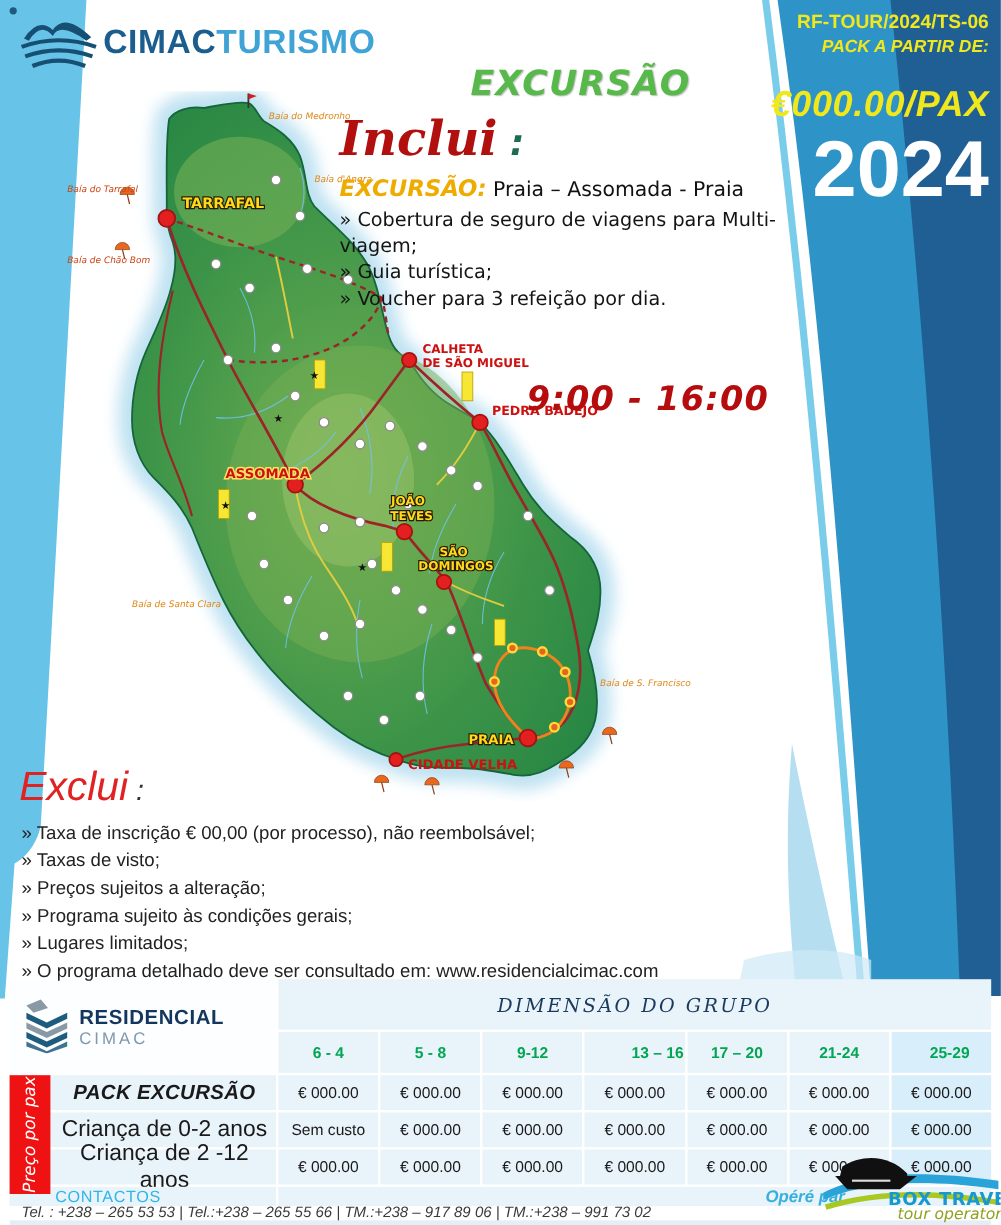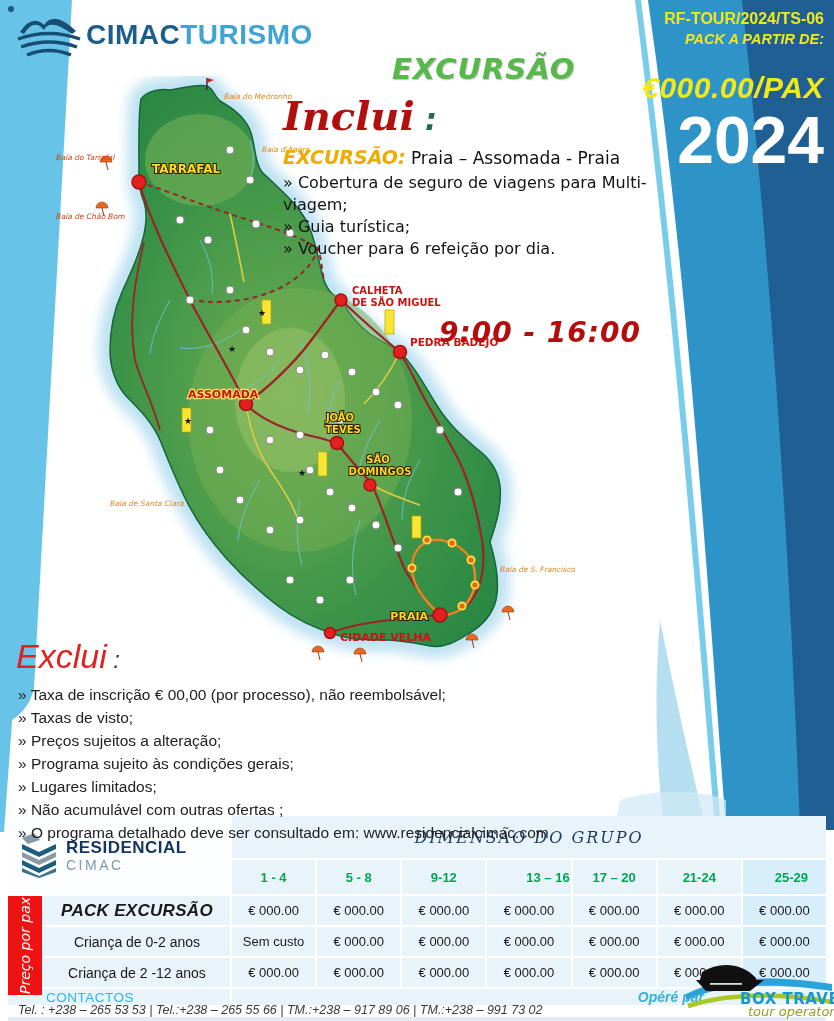--- a/index.html
+++ b/index.html
@@ -62,21 +62,21 @@
      grid-template-rows:42px 34px 29px 29px 29px 16px;gap:2px;}
   .cell{background:#e9f3fa;display:flex;align-items:center;justify-content:center;
      font-size:13px;color:#1a1a1a;}
   .cell.lastcol{background:#d9eefb;}
   .logo-cell{grid-column:1;grid-row:1/3;background:#fdfeff;justify-content:flex-start;padding-left:12px;}
   .group-cell{grid-column:2/9;grid-row:1;font-family:"DejaVu Serif",serif;font-style:italic;
      font-size:16px;letter-spacing:2px;color:#1a3a5c;}
   .hcell{font-weight:bold;color:#00a651;font-size:13px;}
   .rlabel{padding-left:36px;}
   .rlabel.pack{font-weight:bold;font-style:italic;font-size:17px;letter-spacing:.3px;}
-  .rlabel.child{font-size:14px;}
+  .rlabel.child{font-size:19px;text-align:center;}
   .contacts-cell{grid-column:1;grid-row:6;justify-content:flex-start;padding-left:38px;
      color:#2fb6ea;font-size:13.5px;letter-spacing:.5px;}
   .opere-cell{grid-column:2/9;grid-row:6;justify-content:flex-end;padding-right:122px;
      color:#35b0dc;font-style:italic;font-size:14px;font-weight:bold;}
 
   #resid-logo{display:flex;align-items:center;}
   #resid-logo .txt{margin-left:6px;line-height:1;}
   #resid-logo .l1{font-size:17px;font-weight:bold;color:#12365e;letter-spacing:.5px;}
   #resid-logo .l2{font-size:14px;color:#7e99ad;letter-spacing:2.5px;margin-top:2px;}
 
@@ -303,35 +303,34 @@
   <text x="110" y="506" class="bay">Baía de Santa Clara</text>
   <text x="500" y="572" class="bay">Baía de S. Francisco</text>
 </svg>
 
 <div id="inclui" class="abs">
   <div class="head"><span>Inclui</span><span class="colon"> :</span></div>
   <div class="route"><span class="lbl">EXCURSÃO:</span><span> Praia – Assomada - Praia</span></div>
   <ul>
     <li>» Cobertura de seguro de viagens para Multi-viagem;</li>
     <li>» Guia turística;</li>
-    <li>» Voucher para 6 refeição por dia.</li>
+    <li>» Voucher para 3 refeição por dia.</li>
   </ul>
 </div>
 
 <div id="schedule" class="abs">9:00 - 16:00</div>
 
 <div id="exclui" class="abs">
   <div class="head"><span>Exclui</span><span class="colon"> :</span></div>
   <ul>
     <li>» Taxa de inscrição €  00,00 (por processo), não reembolsável;</li>
     <li>» Taxas de visto;</li>
     <li>» Preços sujeitos a alteração;</li>
     <li>» Programa sujeito às condições gerais;</li>
     <li>» Lugares limitados;</li>
-    <li>» Não acumulável com outras ofertas ;</li>
     <li><span>» O programa detalhado deve ser consultado em: </span><span class="site">www.residencialcimac.com</span></li>
   </ul>
 </div>
 
 <div id="ptable" class="abs">
   <div class="cell logo-cell">
     <div id="resid-logo">
       <svg width="40" height="46" viewBox="0 0 40 46" aria-hidden="true">
         <path d="M2,6 L14,1 L20,8 L8,12 Z" fill="#8a9aa5"></path>
         <path d="M2,12 L19,20 L36,12 L36,17 L19,25 L2,17 Z" fill="#1d5c7d"></path>
@@ -340,21 +339,21 @@
         <path d="M2,36 L19,44 L36,36 L36,40 L19,46 L2,40 Z" fill="#1d5c7d" opacity="0.85"></path>
       </svg>
       <div class="txt">
         <div class="l1">RESIDENCIAL</div>
         <div class="l2">CIMAC</div>
       </div>
     </div>
   </div>
   <div class="cell group-cell">DIMENSÃO DO GRUPO</div>
 
-  <div class="cell hcell" style="grid-column:2;grid-row:2;">1 - 4</div>
+  <div class="cell hcell" style="grid-column:2;grid-row:2;">6 - 4</div>
   <div class="cell hcell" style="grid-column:3;grid-row:2;">5 - 8</div>
   <div class="cell hcell" style="grid-column:4;grid-row:2;">9-12</div>
   <div class="cell hcell" style="grid-column:5;grid-row:2;padding-left:38px;">13 – 16</div>
   <div class="cell hcell" style="grid-column:6;grid-row:2;">17 – 20</div>
   <div class="cell hcell" style="grid-column:7;grid-row:2;">21-24</div>
   <div class="cell hcell lastcol" style="grid-column:8;grid-row:2;padding-left:14px;">25-29</div>
 
   <div class="cell rlabel pack" style="grid-column:1;grid-row:3;">PACK EXCURSÃO</div>
   <div class="cell" style="grid-column:2;grid-row:3;">€ 000.00</div>
   <div class="cell" style="grid-column:3;grid-row:3;">€ 000.00</div>

